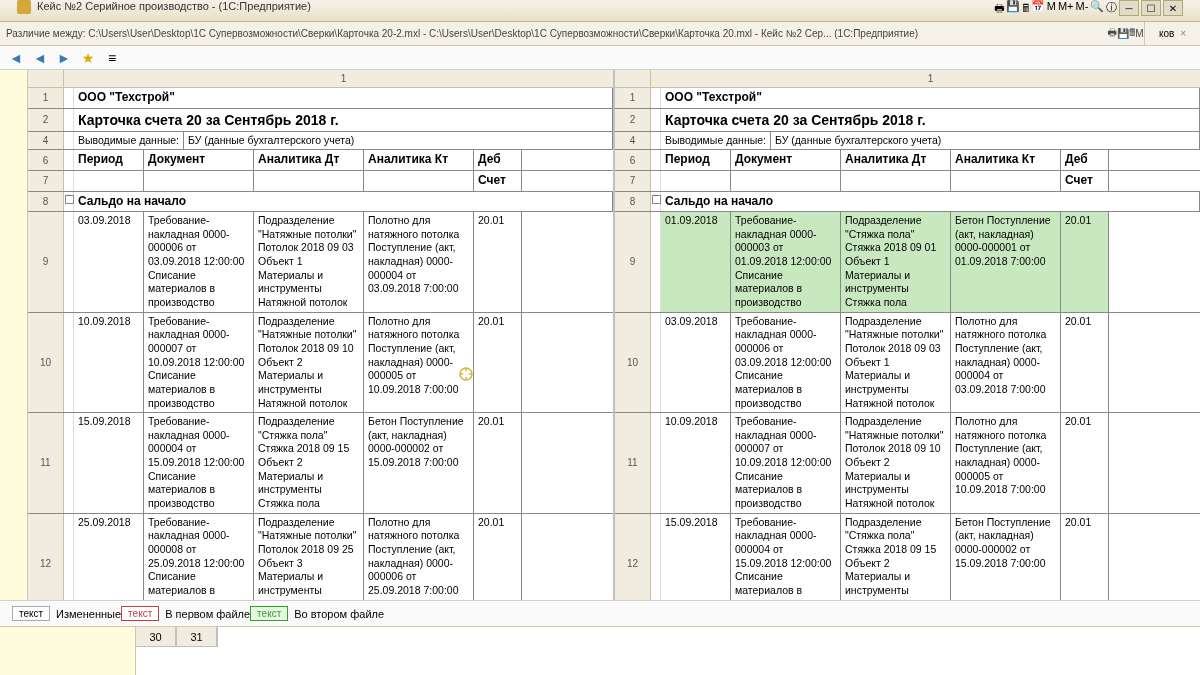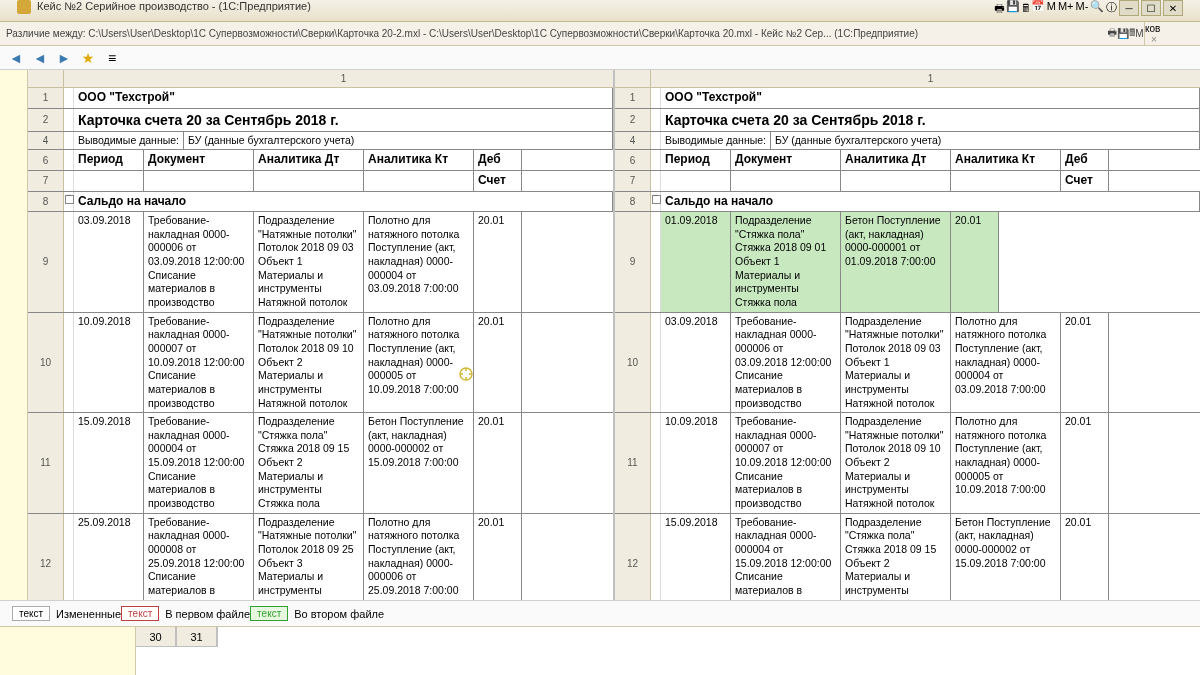--- a/index.html
+++ b/index.html
@@ -62,21 +62,21 @@
 
 .bottom-area { display: flex; height: 50px; background: #fff; border-top: 1px solid #d0c8a8; }
 .bottom-left { width: 136px; background: #fefcdc; border-right: 1px solid #d0c8a8; }
 .bottom-grid { flex: 1; display: flex; }
 .bottom-row { display: flex; border-bottom: 1px solid #c0c0c0; height: 20px; }
 .bottom-row-num { width: 40px; background: #f0ece0; border-right: 1px solid #c0c0c0; text-align: center; line-height: 20px; font-size: 11px; }
 .bottom-cell { flex: 1; border-right: 1px solid #c0c0c0; }
 .bottom-scrollbar { height: 14px; background: #f0f0f0; border-top: 1px solid #d0d0d0; position: relative; }
 .bottom-scrollbar::after { content: ""; position: absolute; left: 0; top: 2px; height: 10px; width: 60%; background: #c0c0c0; border-radius: 3px; }
 
-.far-right-tabs { position: absolute; top: 22px; right: 0; width: 56px; height: 24px; display: flex; justify-content: center; background: #f5f1e8; border-left: 1px solid #d0c8a8; border-bottom: 1px solid #d0c8a8; font-size: 10px; flex-direction: column; }
+.far-right-tabs { position: absolute; top: 22px; right: 0; width: 56px; height: 24px; display: flex; align-items: center; justify-content: center; background: #f5f1e8; border-left: 1px solid #d0c8a8; border-bottom: 1px solid #d0c8a8; font-size: 10px; }
 .far-right-tabs .tab-x { margin-left: 6px; cursor: pointer; color: #888; }
 
 .cursor-indicator { position: absolute; left: 457px; top: 365px; width: 18px; height: 18px; pointer-events: none; }
 .cursor-indicator svg { width: 18px; height: 18px; }
 </style>
 </head>
 <body>
 
 <div class="titlebar">
   <div class="app-icon"></div>
@@ -292,20 +292,21 @@
           <div class="row-cells">
             <div class="cell bold c-full">Сальдо на начало</div>
           </div>
         </div>
       <div id="right-data-rows">
           <div class="grid-row tall">
             <div class="row-num">9</div>
             <div class="diff-gutter"></div>
             <div class="row-cells">
               <div class="cell c-period highlight-green">01.09.2018</div>
+              <div class="cell c-doc highlight-green">Требование-накладная 0000-000003 от 01.09.2018 12:00:00 Списание материалов в производство</div>
               <div class="cell c-an-dt highlight-green">Подразделение "Стяжка пола" Стяжка 2018 09 01 Объект 1 Материалы и инструменты Стяжка пола</div>
               <div class="cell c-an-kt highlight-green">Бетон Поступление (акт, накладная) 0000-000001 от 01.09.2018 7:00:00</div>
               <div class="cell c-deb highlight-green">20.01</div>
             </div>
           </div>
           <div class="grid-row tall">
             <div class="row-num">10</div>
             <div class="diff-gutter"></div>
             <div class="row-cells">
               <div class="cell c-period">03.09.2018</div>

